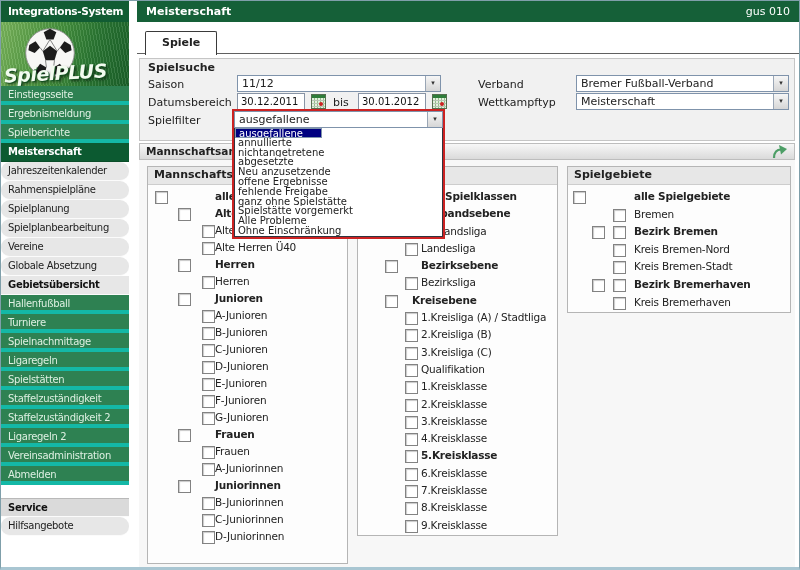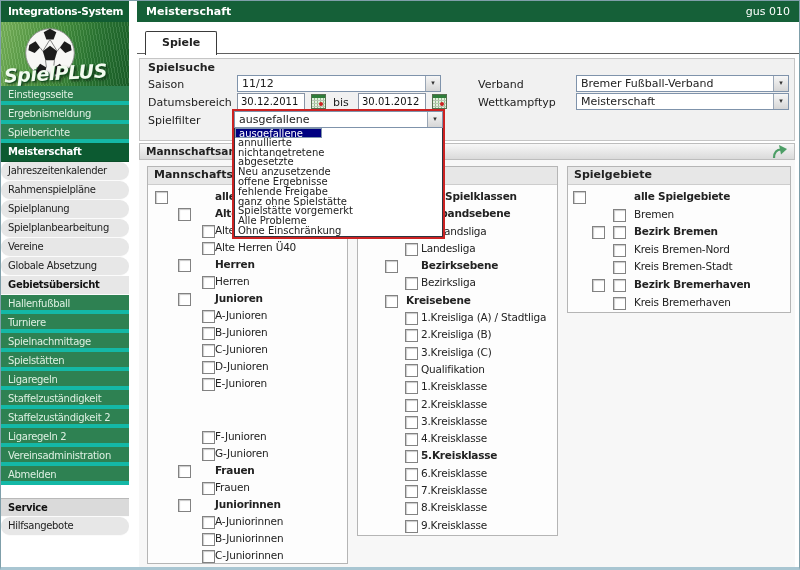--- a/index.html
+++ b/index.html
@@ -114,22 +114,22 @@
         <div class="sb-item sb-gray">Jahreszeitenkalender</div>
         <div class="sb-item sb-gray">Rahmenspielpläne</div>
         <div class="sb-item sb-gray">Spielplanung</div>
         <div class="sb-item sb-gray">Spielplanbearbeitung</div>
         <div class="sb-item sb-gray">Vereine</div>
         <div class="sb-item sb-gray">Globale Absetzung</div>
         <div class="sb-item sb-graybold">Gebietsübersicht</div>
         <div class="sb-item sb-green">Hallenfußball</div>
         <div class="sb-item sb-green">Turniere</div>
         <div class="sb-item sb-green">Spielnachmittage</div>
+        <div class="sb-item sb-green">Ligaregeln</div>
         <div class="sb-item sb-green">Spielstätten</div>
-        <div class="sb-item sb-green">Ligaregeln</div>
         <div class="sb-item sb-green">Staffelzuständigkeit</div>
         <div class="sb-item sb-green">Staffelzuständigkeit 2</div>
         <div class="sb-item sb-green">Ligaregeln 2</div>
         <div class="sb-item sb-green">Vereinsadministration</div>
         <div class="sb-item sb-green">Abmelden</div>
         <div class="sb-gap"></div>
         <div class="sb-item sb-service">Service</div>
         <div class="sb-item sb-gray">Hilfsangebote</div>
       </div>
   </div>
@@ -248,43 +248,43 @@
               <span class="lbl" style="left: 67px;">C-Junioren</span>
             </div>
             <div class="crow" style="height: 17px;">
               <span class="cb" style="left: 54px;"></span>
               <span class="lbl" style="left: 67px;">D-Junioren</span>
             </div>
             <div class="crow" style="height: 17px;">
               <span class="cb" style="left: 54px;"></span>
               <span class="lbl" style="left: 67px;">E-Junioren</span>
             </div>
-            <div class="crow" style="height: 17px; margin-top: 36px;">
+            <div class="crow" style="height: 17px;">
               <span class="cb" style="left: 54px;"></span>
               <span class="lbl" style="left: 67px;">F-Junioren</span>
             </div>
             <div class="crow" style="height: 17px;">
               <span class="cb" style="left: 54px;"></span>
               <span class="lbl" style="left: 67px;">G-Junioren</span>
             </div>
             <div class="crow bold" style="height: 17px;">
               <span class="cb" style="left: 30px;"></span>
               <span class="lbl" style="left: 67px;">Frauen</span>
             </div>
             <div class="crow" style="height: 17px;">
               <span class="cb" style="left: 54px;"></span>
               <span class="lbl" style="left: 67px;">Frauen</span>
             </div>
+            <div class="crow" style="height: 17px;">
+              <span class="cb" style="left: 54px;"></span>
+              <span class="lbl" style="left: 67px;">A-Juniorinnen</span>
+            </div>
             <div class="crow bold" style="height: 17px;">
               <span class="cb" style="left: 30px;"></span>
               <span class="lbl" style="left: 67px;">Juniorinnen</span>
-            </div>
-            <div class="crow" style="height: 17px;">
-              <span class="cb" style="left: 54px;"></span>
-              <span class="lbl" style="left: 67px;">A-Juniorinnen</span>
             </div>
             <div class="crow" style="height: 17px;">
               <span class="cb" style="left: 54px;"></span>
               <span class="lbl" style="left: 67px;">B-Juniorinnen</span>
             </div>
             <div class="crow" style="height: 17px;">
               <span class="cb" style="left: 54px;"></span>
               <span class="lbl" style="left: 67px;">C-Juniorinnen</span>
             </div>
             <div class="crow" style="height: 17px;">
@@ -315,21 +315,21 @@
             <div class="crow bold" style="height: 17.3px;">
               <span class="cb" style="left: 27px;"></span>
               <span class="lbl" style="left: 63px;">Bezirksebene</span>
             </div>
             <div class="crow" style="height: 17.3px;">
               <span class="cb" style="left: 47px;"></span>
               <span class="lbl" style="left: 63px;">Bezirksliga</span>
             </div>
             <div class="crow bold" style="height: 17.3px;">
               <span class="cb" style="left: 27px;"></span>
-              <span class="lbl" style="left: 48px;">Kreisebene</span>
+              <span class="lbl" style="left: 54px;">Kreisebene</span>
             </div>
             <div class="crow" style="height: 17.3px;">
               <span class="cb" style="left: 47px;"></span>
               <span class="lbl" style="left: 63px;">1.Kreisliga (A) / Stadtliga</span>
             </div>
             <div class="crow" style="height: 17.3px;">
               <span class="cb" style="left: 47px;"></span>
               <span class="lbl" style="left: 63px;">2.Kreisliga (B)</span>
             </div>
             <div class="crow" style="height: 17.3px;">

